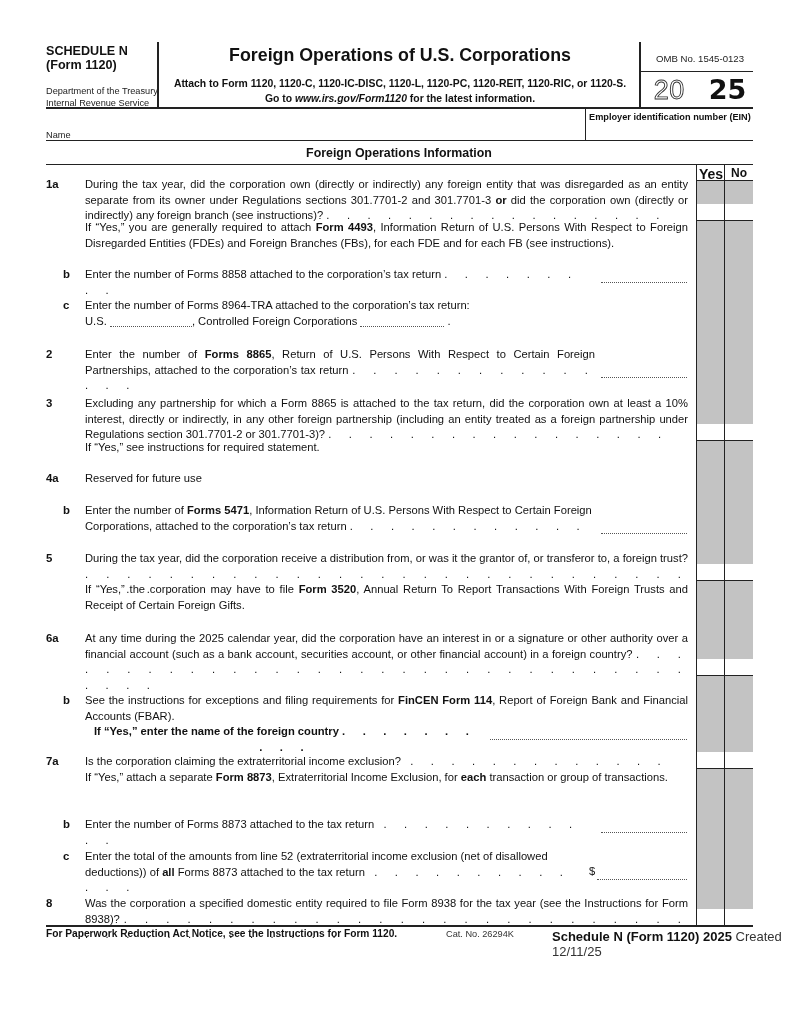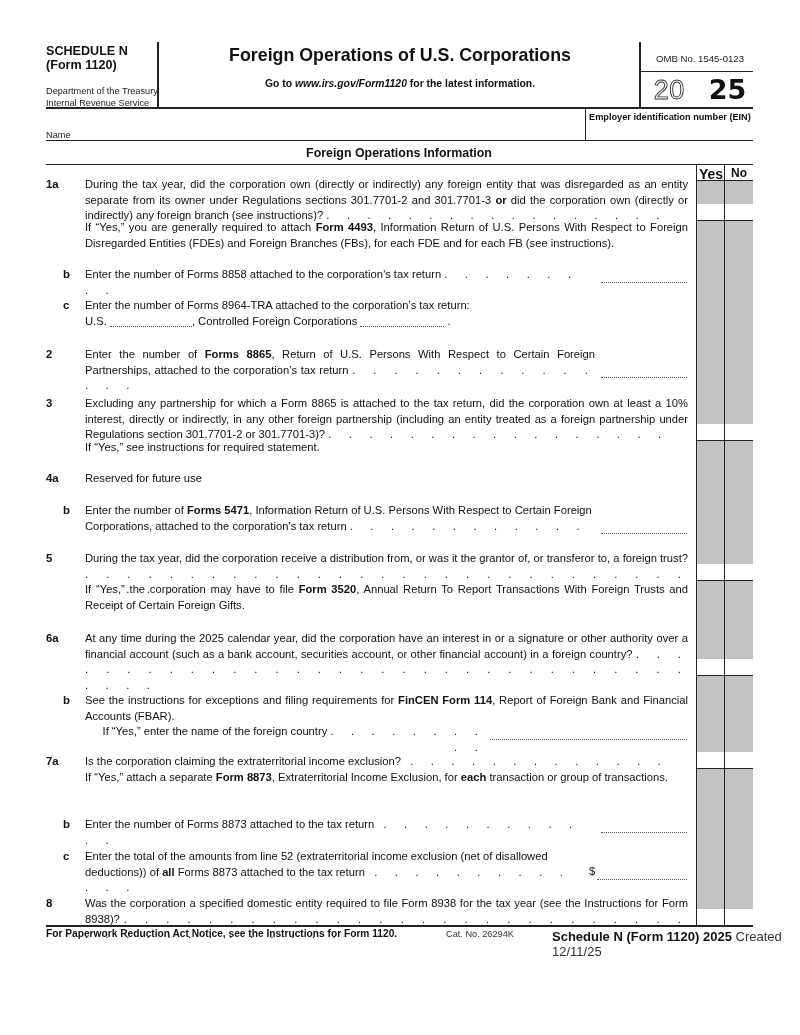--- a/index.html
+++ b/index.html
@@ -51,20 +51,21 @@
   <div>SCHEDULE N</div>
   <div>(Form 1120)</div>
 </div>
 <div class="abs" id="dept">
   <div>Department of the Treasury</div>
   <div>Internal Revenue Service</div>
 </div>
 <div class="vline" style="left:157px; top:42px; height:65px; width:2px;"></div>
 <div class="abs" id="title">Foreign Operations of U.S. Corporations</div>
 <div class="abs" id="attach">
+  <div>Attach to Form 1120, 1120-C, 1120-IC-DISC, 1120-L, 1120-PC, 1120-REIT, 1120-RIC, or 1120-S.</div>
   <div><span>Go to </span><span class="i">www.irs.gov/Form1120</span><span> for the latest information.</span></div>
 </div>
 <div class="vline" style="left:639px; top:42px; height:65px; width:2px;"></div>
 <div class="abs" id="omb">OMB No. 1545-0123</div>
 <div class="hline" style="left:640px; top:71px; width:113px;"></div>
 <div class="abs" id="year"><span class="outline">20</span><span class="solid">25</span></div>
 <div class="hline" style="left:46px; top:107px; width:707px; height:2px;"></div>
 
 <div class="abs" id="name-label">Name</div>
 <input class="abs" style="left: 46px; top: 124px; width: 536px; height: 15px; border: none; background: transparent;" value="">
@@ -140,21 +141,21 @@
 
 <div class="num" style="top:552px;">5</div>
 <div class="txt" style="top:551px;"><span>During the tax year, did the corporation receive a distribution from, or was it the grantor of, or transferor to, a foreign trust?</span> <span class="dots">. . . . . . . . . . . . . . . . . . . . . . . . . . . . . . . . . .</span></div>
 <div class="txt" style="top:582px;"><span>If “Yes,” the corporation may have to file </span><b>Form 3520</b><span>, Annual Return To Report Transactions With Foreign Trusts and Receipt of Certain Foreign Gifts.</span></div>
 
 <div class="num" style="top:632px;">6a</div>
 <div class="txt" style="top:631px;"><span>At any time during the 2025 calendar year, did the corporation have an interest in or a signature or other authority over a financial account (such as a bank account, securities account, or other financial account) in a foreign country?</span> <span class="dots">. . . . . . . . . . . . . . . . . . . . . . . . . . . . . . . . . . . .</span></div>
 
 <div class="num sub" style="top:694px;">b</div>
 <div class="txt" style="top:693px;"><span>See the instructions for exceptions and filing requirements for </span><b>FinCEN Form 114</b><span>, Report of Foreign Bank and Financial Accounts (FBAR).</span></div>
-<div class="txt" style="top:724px; width:400px; text-align:right;"><span>If “Yes,” enter the name of the foreign country</span> <span class="dots">. . . . . . . . . .</span></div>
+<div class="txt" style="top:724px; width:400px; text-align:center;font-weight:bold;"><span>If “Yes,” enter the name of the foreign country</span> <span class="dots">. . . . . . . . . .</span></div>
 <input class="field" style="left: 490px; top: 726px; width: 197px; border-top: none; border-right: none; border-left: none; border-image: initial; border-bottom: 1px dotted rgb(85, 85, 85); background: transparent;" value="">
 
 <div class="num" style="top:755px;">7a</div>
 <div class="txt" style="top:754px; text-align:left;"><span>Is the corporation claiming the extraterritorial income exclusion?</span> &nbsp; <span class="dots">. . . . . . . . . . . . . . . . .</span></div>
 <div class="txt" style="top:770px;"><span>If “Yes,” attach a separate </span><b>Form 8873</b><span>, Extraterritorial Income Exclusion, for </span><b>each</b><span> transaction or group of transactions.</span></div>
 
 <div class="num sub" style="top:818px;">b</div>
 <div class="txt" style="top:817px; width:510px; text-align:left;"><span>Enter the number of Forms 8873 attached to the tax return</span> &nbsp; <span class="dots">. . . . . . . . . . . .</span></div>
 <input class="field" style="left: 601px; top: 819px; width: 86px; border-top: none; border-right: none; border-left: none; border-image: initial; border-bottom: 1px dotted rgb(85, 85, 85); background: transparent;" value="">
 

